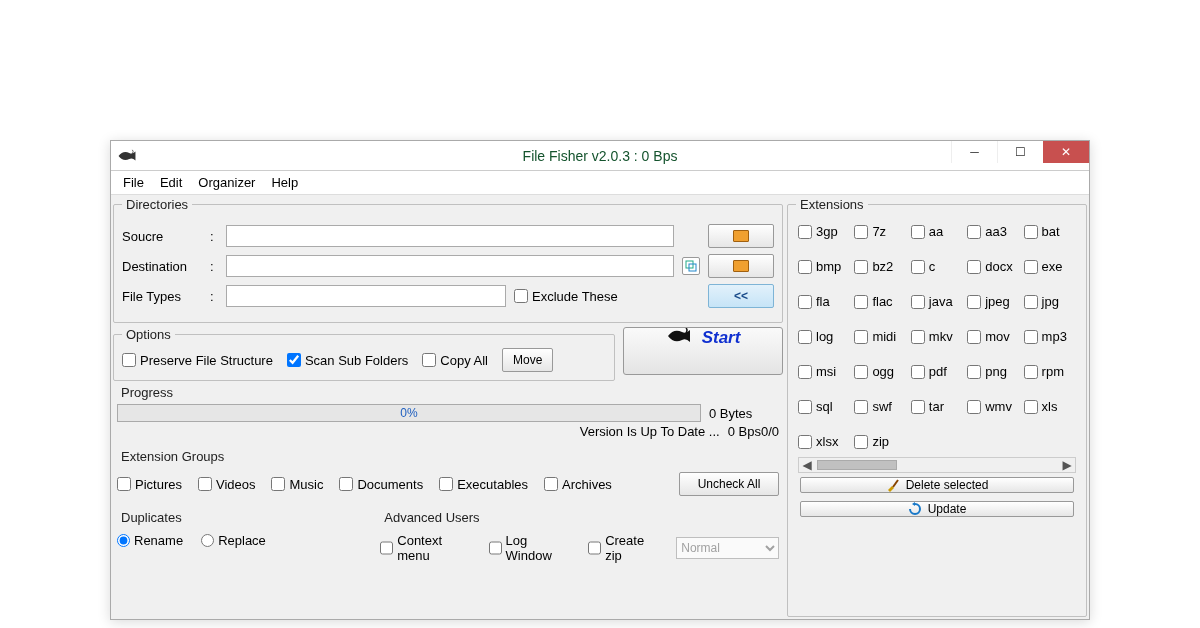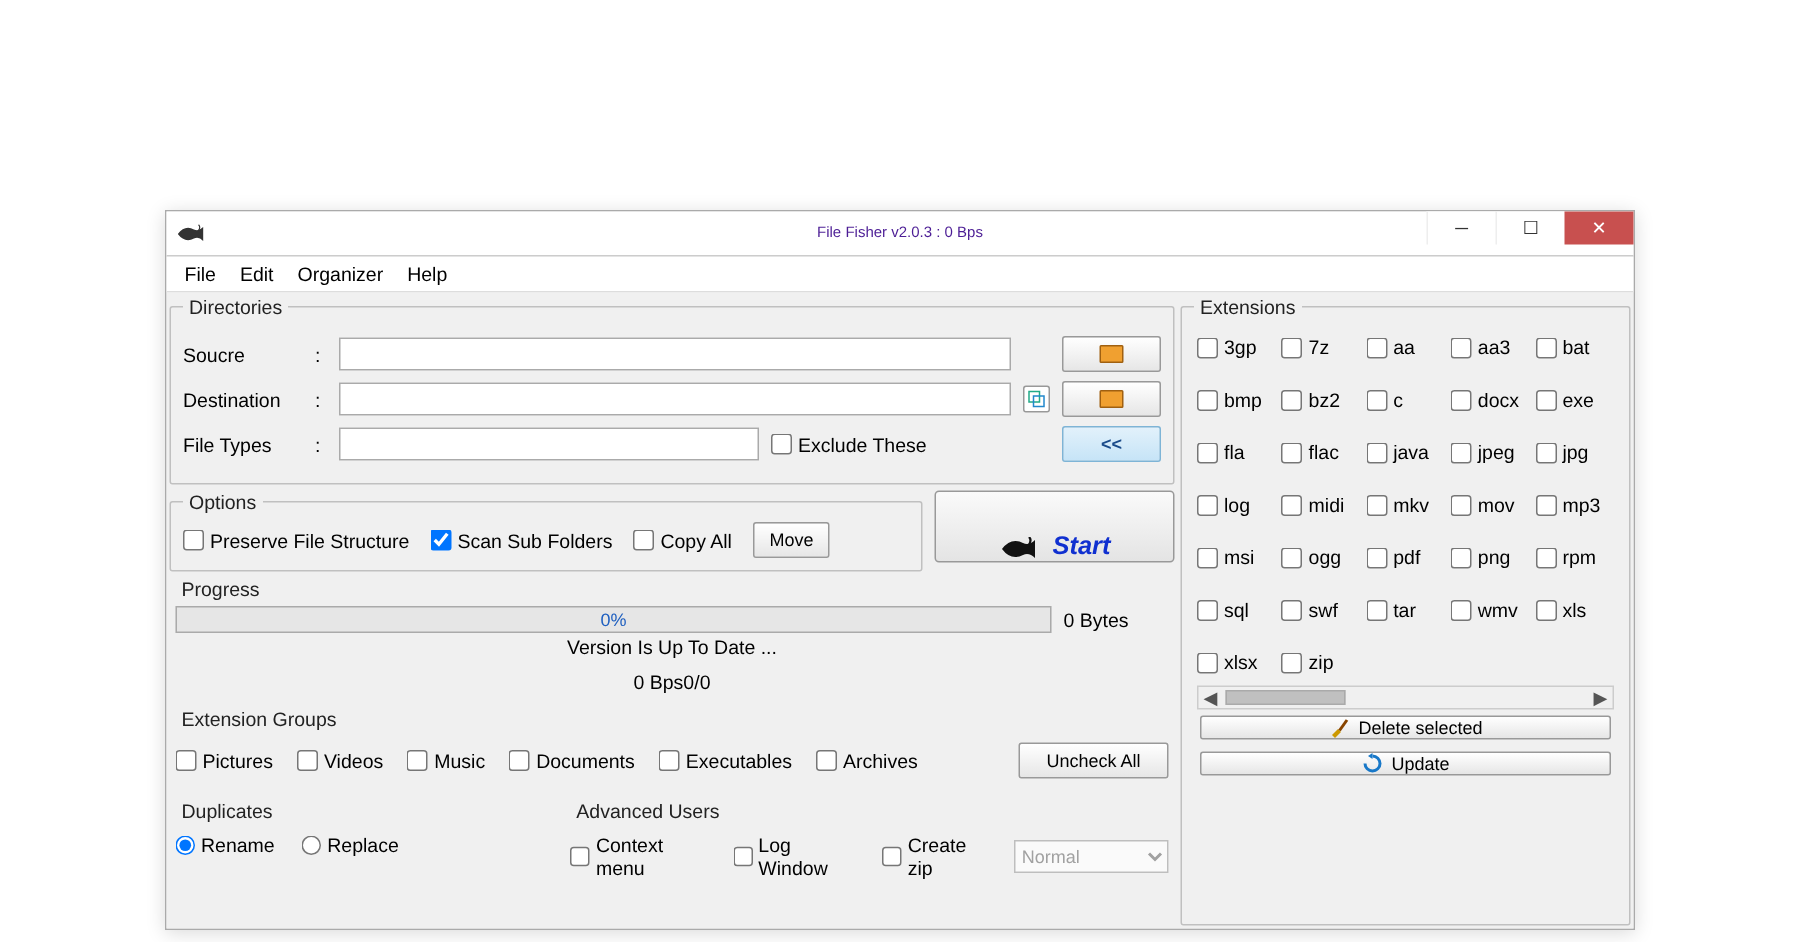--- a/index.html
+++ b/index.html
@@ -1,20 +1,20 @@
 <!DOCTYPE html>
 <html><head>
 <meta charset="utf-8">
 <style>
   * { box-sizing: border-box; margin: 0; padding: 0; }
   body { font-family: "Segoe UI", Tahoma, sans-serif; font-size: 13px; background: #fff; width: 1200px; height: 628px; overflow: hidden; }
   .window { position: absolute; left: 110px; top: 140px; width: 980px; height: 480px; border: 1px solid #aaa; background: #f0f0f0; box-shadow: 0 2px 12px rgba(0,0,0,0.15); }
   .titlebar { height: 30px; background: #fff; border-bottom: 1px solid #ccc; display: flex; align-items: center; position: relative; }
   .titlebar-icon { width: 20px; height: 20px; margin-left: 6px; display: flex; align-items: center; justify-content: center; }
-  .titlebar-title { position: absolute; left: 50%; transform: translateX(-50%); color: #4c1d95; font-size: 10px; }
+  .titlebar-title { position: absolute; left: 50%; transform: translateX(-50%); color: #14532d; font-size: 14px; }
   .titlebar-controls { position: absolute; right: 0; top: 0; display: flex; height: 22px; }
   .tb-btn { width: 46px; height: 22px; display: flex; align-items: center; justify-content: center; font-size: 12px; }
   .tb-min, .tb-max { background: #fff; color: #333; border-left: 1px solid #eee; }
   .tb-close { background: #c8504f; color: #fff; }
   .menubar { height: 24px; background: #fff; border-bottom: 1px solid #ddd; display: flex; align-items: center; padding: 0 6px; gap: 4px; }
   .menubar span { padding: 2px 6px; cursor: default; }
   .client { display: flex; height: calc(100% - 54px); background: #f0f0f0; padding: 2px; gap: 4px; }
   .left { flex: 1 1 auto; display: flex; flex-direction: column; gap: 4px; min-width: 0; }
   .right { width: 300px; display: flex; flex-direction: column; }
   fieldset { border: 1px solid #c0c0c0; border-radius: 2px; padding: 6px 8px 8px 8px; background: #f0f0f0; }
@@ -25,21 +25,21 @@
   input[type=text] { border: 1px solid #aaa; height: 22px; padding: 1px 4px; font-family: inherit; font-size: 12px; background: #fff; }
   .src-input { flex: 1; }
   .btn { border: 1px solid #999; background: linear-gradient(#fff,#e6e6e6); height: 24px; padding: 0 10px; font-family: inherit; font-size: 12px; border-radius: 2px; cursor: pointer; display: inline-flex; align-items: center; justify-content: center; }
   .btn-blue { background: linear-gradient(#e2f1fb,#c6e4f7); border-color: #7eb4d6; color: #1a4b8a; font-weight: bold; width: 66px; }
   .btn-icon { width: 66px; display: inline-flex; align-items: center; justify-content: center; }
   .folder-icon { width: 16px; height: 12px; background: #f0a030; border: 1px solid #a06010; border-radius: 1px; position: relative; }
   .check { display: inline-flex; align-items: center; gap: 4px; margin-right: 8px; }
   .check input { width: 14px; height: 14px; }
   .progbar { height: 18px; border: 1px solid #aaa; background: #e6e6e6; flex: 1; position: relative; display: flex; align-items: center; justify-content: center; font-size: 12px; color: #2060c0; }
   .progbar::before { content:""; position:absolute; left:0; top:0; bottom:0; width:0%; background:#6fbf4f; }
-  .start-btn { width: 160px; height: 48px; border: 1px solid #999; background: linear-gradient(#fafafa,#e4e4e4); border-radius: 3px; display: flex; align-items: flex-end; justify-content: center; gap: 10px; font-size: 17px; color: #1030d0; font-weight: bold; font-style: italic; cursor: pointer; }
+  .start-btn { width: 160px; height: 48px; border: 1px solid #999; background: linear-gradient(#fafafa,#e4e4e4); border-radius: 3px; display: flex; align-items: flex-start; justify-content: center; gap: 10px; font-size: 17px; color: #1030d0; font-weight: bold; font-style: italic; cursor: pointer; }
   .fish { width: 26px; height: 16px; }
   .ext-grid { display: grid; grid-template-columns: repeat(5, 1fr); row-gap: 20px; column-gap: 4px; padding: 6px 2px 6px 2px; }
   .ext-item { display: flex; align-items: center; gap: 4px; font-size: 13px; }
   .ext-item input { width: 14px; height: 14px; }
   .scroll-h { height: 16px; border: 1px solid #ccc; background: #f0f0f0; display: flex; align-items: center; margin: 2px 2px 4px 2px; }
   .scroll-h .arrow { width: 16px; text-align: center; color: #555; font-size: 12px; }
   .scroll-h .thumb { height: 10px; background: #c0c0c0; width: 80px; margin-left: 2px; border: 1px solid #aaa; }
   .bottom-btns { display: flex; gap: 8px; padding: 0 4px 4px 4px; flex-direction: column; }
   .bottom-btns .btn { flex: 1; height: 26px; gap: 6px; }
   .ico-sm { width: 14px; height: 14px; display: inline-block; }
@@ -147,21 +147,21 @@
       </div>
 
       <fieldset class="noborder-group prog-section">
         <legend>Progress</legend>
         <div class="row">
           <div class="progbar">
               <span>0%</span>
             </div>
           <span style="width:70px">0 Bytes</span>
         </div>
-        <div class="row" style="justify-content:flex-end;flex-direction:column;">
+        <div class="row" style="justify-content:flex-end;">
           <span>Version Is Up To Date ...</span>
           <span style="display:flex; ">
             <span>0 Bps</span>
             <span>0/0</span>
           </span>
         </div>
       </fieldset>
 
       <fieldset class="noborder-group">
         <legend>Extension Groups</legend>

